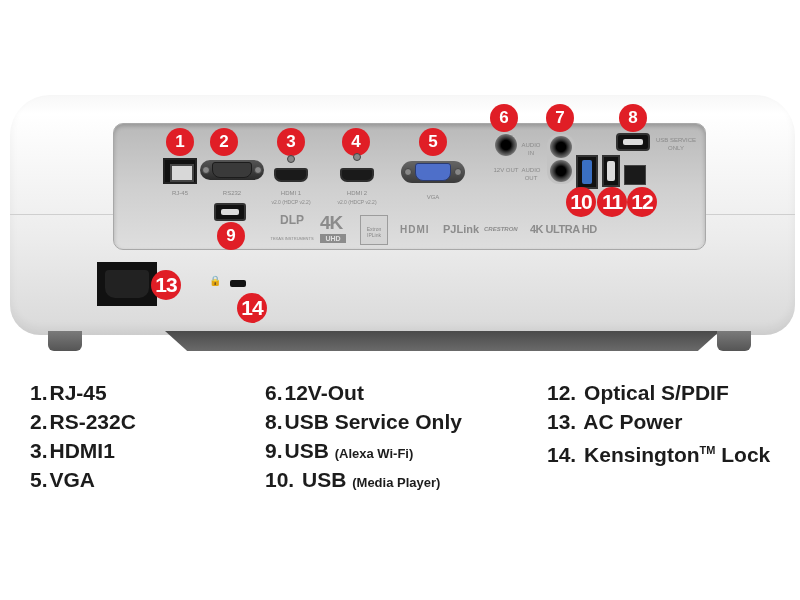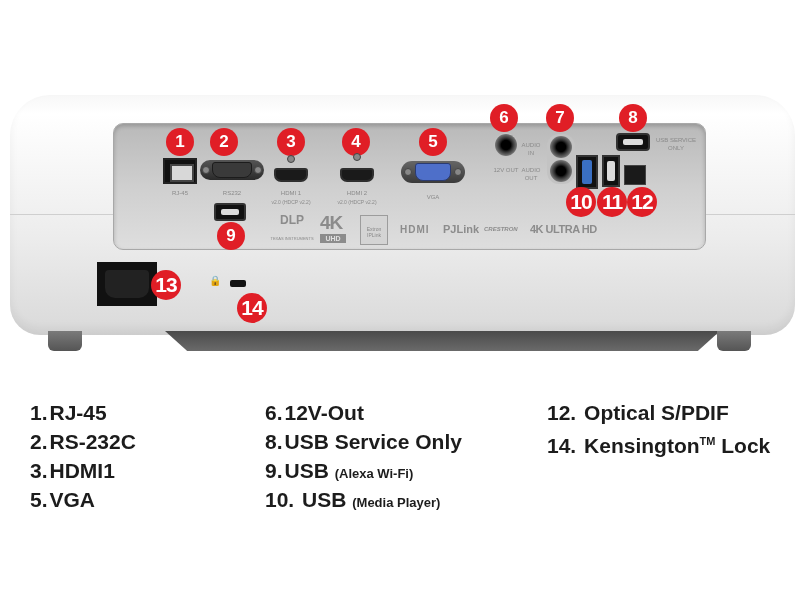--- a/index.html
+++ b/index.html
@@ -51,21 +51,21 @@
   .usb11::after { content:""; position:absolute; left:3px; top:4px; width:8px; height:20px; background:#dcdcdc; border-radius: 2px; }
 
   .logo { font-weight: bold; color: #8c8c8c; }
 
   .ac { left: 97px; top: 262px; width: 60px; height: 44px; background: #111; }
   .ac::after { content:""; position:absolute; left:8px; top:8px; width:44px; height:28px; background:#222; border-radius: 4px 4px 10px 10px; }
   .lock-slot { left: 230px; top: 280px; width: 16px; height: 7px; background: #111; border-radius: 2px; }
   .lock-icon { left: 209px; top: 275px; font-size: 10px; color: #777; }
 
   
-  .legend-col { top: 378px; margin-top: 20px; }
+  .legend-col { top: 378px; }
   .legend-item { font-size: 21px; font-weight: bold; color: #1c1c1c; height: 29px; line-height: 29px; white-space: nowrap; }
   .legend-item .num { margin-right: 2px; }
   .legend-item .sub { font-size: 13px; }
   .legend-item sup { font-size: 11px; }
 </style>
 </head>
 <body>
 
 <div class="abs projector"></div>
 <div class="abs seam"></div>
@@ -159,14 +159,15 @@
 
 <div class="abs legend-col" style="left:265px;">
   <div class="legend-item"><span class="num">6.</span><span>12V-Out</span></div>
   <div class="legend-item"><span class="num">8.</span><span>USB Service Only</span></div>
   <div class="legend-item"><span class="num">9.</span><span>USB</span> <span class="sub">(Alexa Wi-Fi)</span></div>
   <div class="legend-item"><span class="num">10.</span> <span>USB</span> <span class="sub">(Media Player)</span></div>
 </div>
 
 <div class="abs legend-col" style="left:547px;">
   <div class="legend-item"><span class="num">12.</span> <span>Optical S/PDIF</span></div>
+  <div class="legend-item"><span class="num">13.</span> <span>AC Power</span></div>
   <div class="legend-item"><span class="num">14.</span> <span>Kensington</span><sup>TM</sup> <span>Lock</span></div>
 </div>
 
 </body></html>

